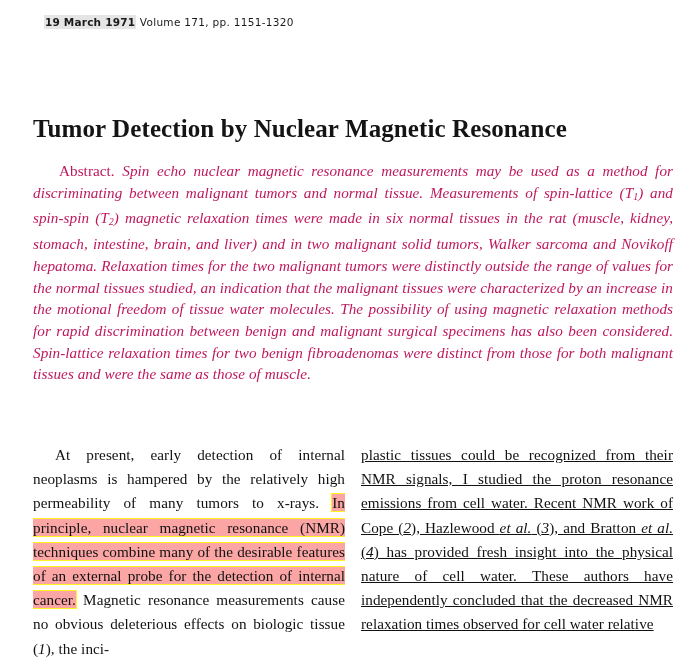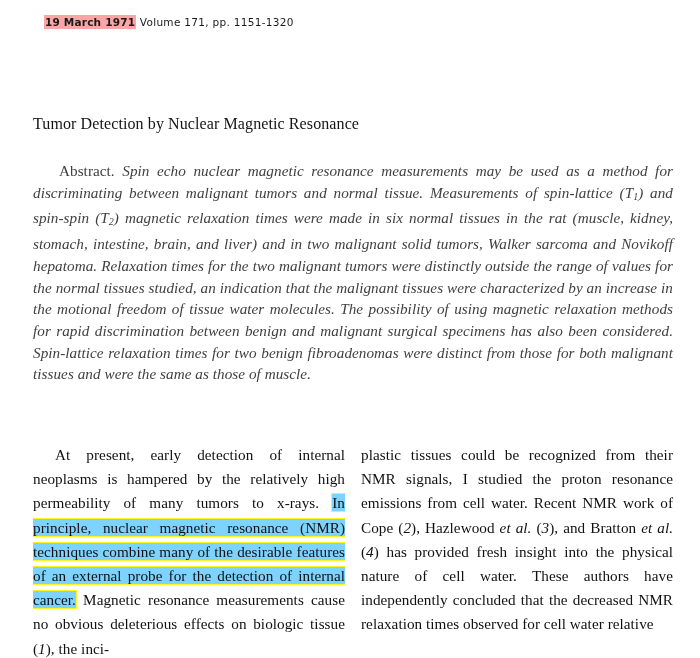--- a/index.html
+++ b/index.html
@@ -38,21 +38,21 @@
   .reprint-line1 {
     display: block;
     letter-spacing: 0.9px;
   }
   .reprint-line2 {
     display: block;
     margin-top: 1px;
     white-space: nowrap;
   }
   .hl-date {
-    background: #fca5a5;
+    background: #e5e5e5;
     font-weight: bold;
     padding: 1px 1px 1px 1px;
     letter-spacing: 0.2px;
   }
   .reprint-rest {
     letter-spacing: 0.3px;
   }
   .science-title {
     position: absolute;
     right: 26px;
@@ -63,39 +63,39 @@
     letter-spacing: 1.5px;
     line-height: 44px;
     color: #000000;
   }
 
   
   .article-title {
     position: absolute;
     left: 33px;
     top: 103px;
-    font-size: 16px;
-    font-weight: normal;
+    font-size: 25px;
+    font-weight: bold;
     letter-spacing: 0.1px;
     color: #141414;
     white-space: nowrap;
     margin-top: 12px;
   }
 
   
   .abstract {
     position: absolute;
     left: 33px;
     top: 160px;
     width: 640px;
     font-size: 15.2px;
     line-height: 21.7px;
     font-style: italic;
     text-align: justify;
-    color: #404040;
+    color: #be185d;
     letter-spacing: 0.05px;
   }
   .abstract .lead {
     font-style: normal;
     padding-left: 26px;
   }
   .abstract sub {
     font-size: 10px;
     font-style: italic;
     vertical-align: -2px;
@@ -118,23 +118,23 @@
     text-align: justify;
     color: #111111;
     letter-spacing: 0.05px;
   }
   .col-left { left: 0; }
   .col-right { left: 328px; }
   .col p {
     margin: 0;
     text-indent: 22px;
   }
-  .col p.noindent { text-indent: 0; }
+  .col p.noindent { text-indent: 0; text-decoration: underline; }
   .hl {
-    background: #7dd3fc;
+    background: #fca5a5;
     box-shadow: 0 0 0 1px #fff21f;
   }
   .col i { font-style: italic; }
 </style>
 </head>
 <body>
 
 <div class="masthead">
 
   <div class="reprint-block">

